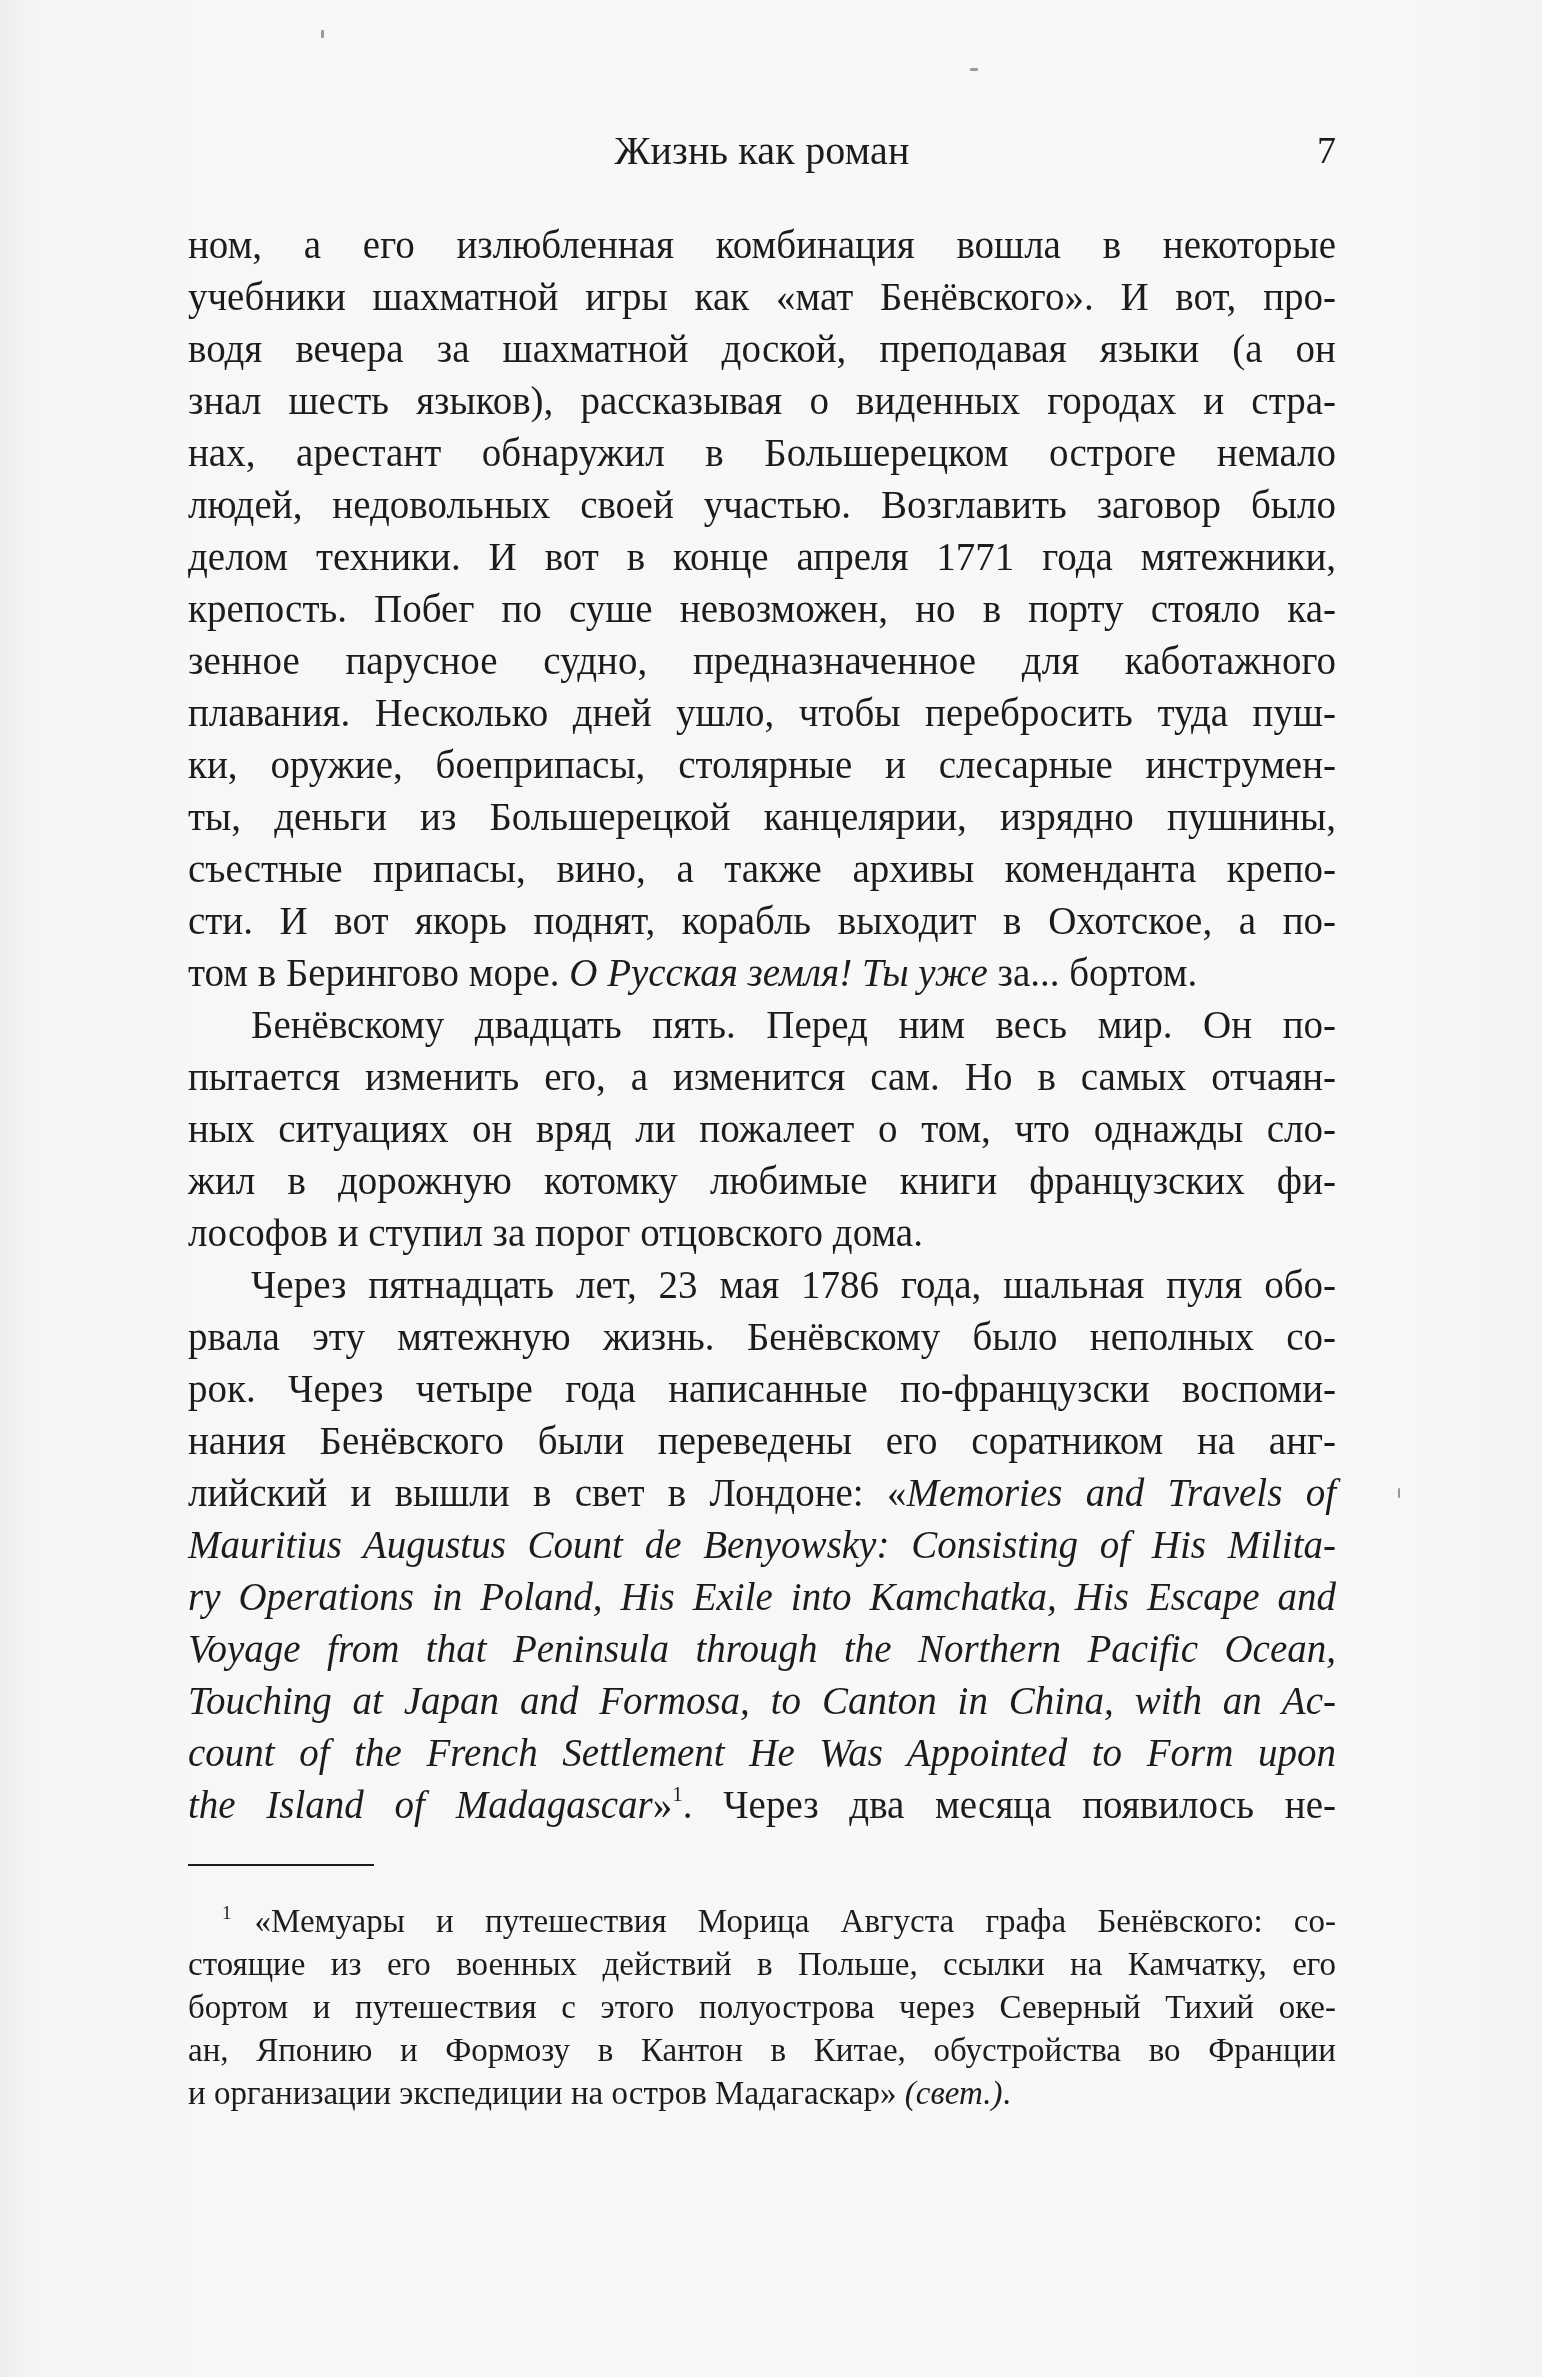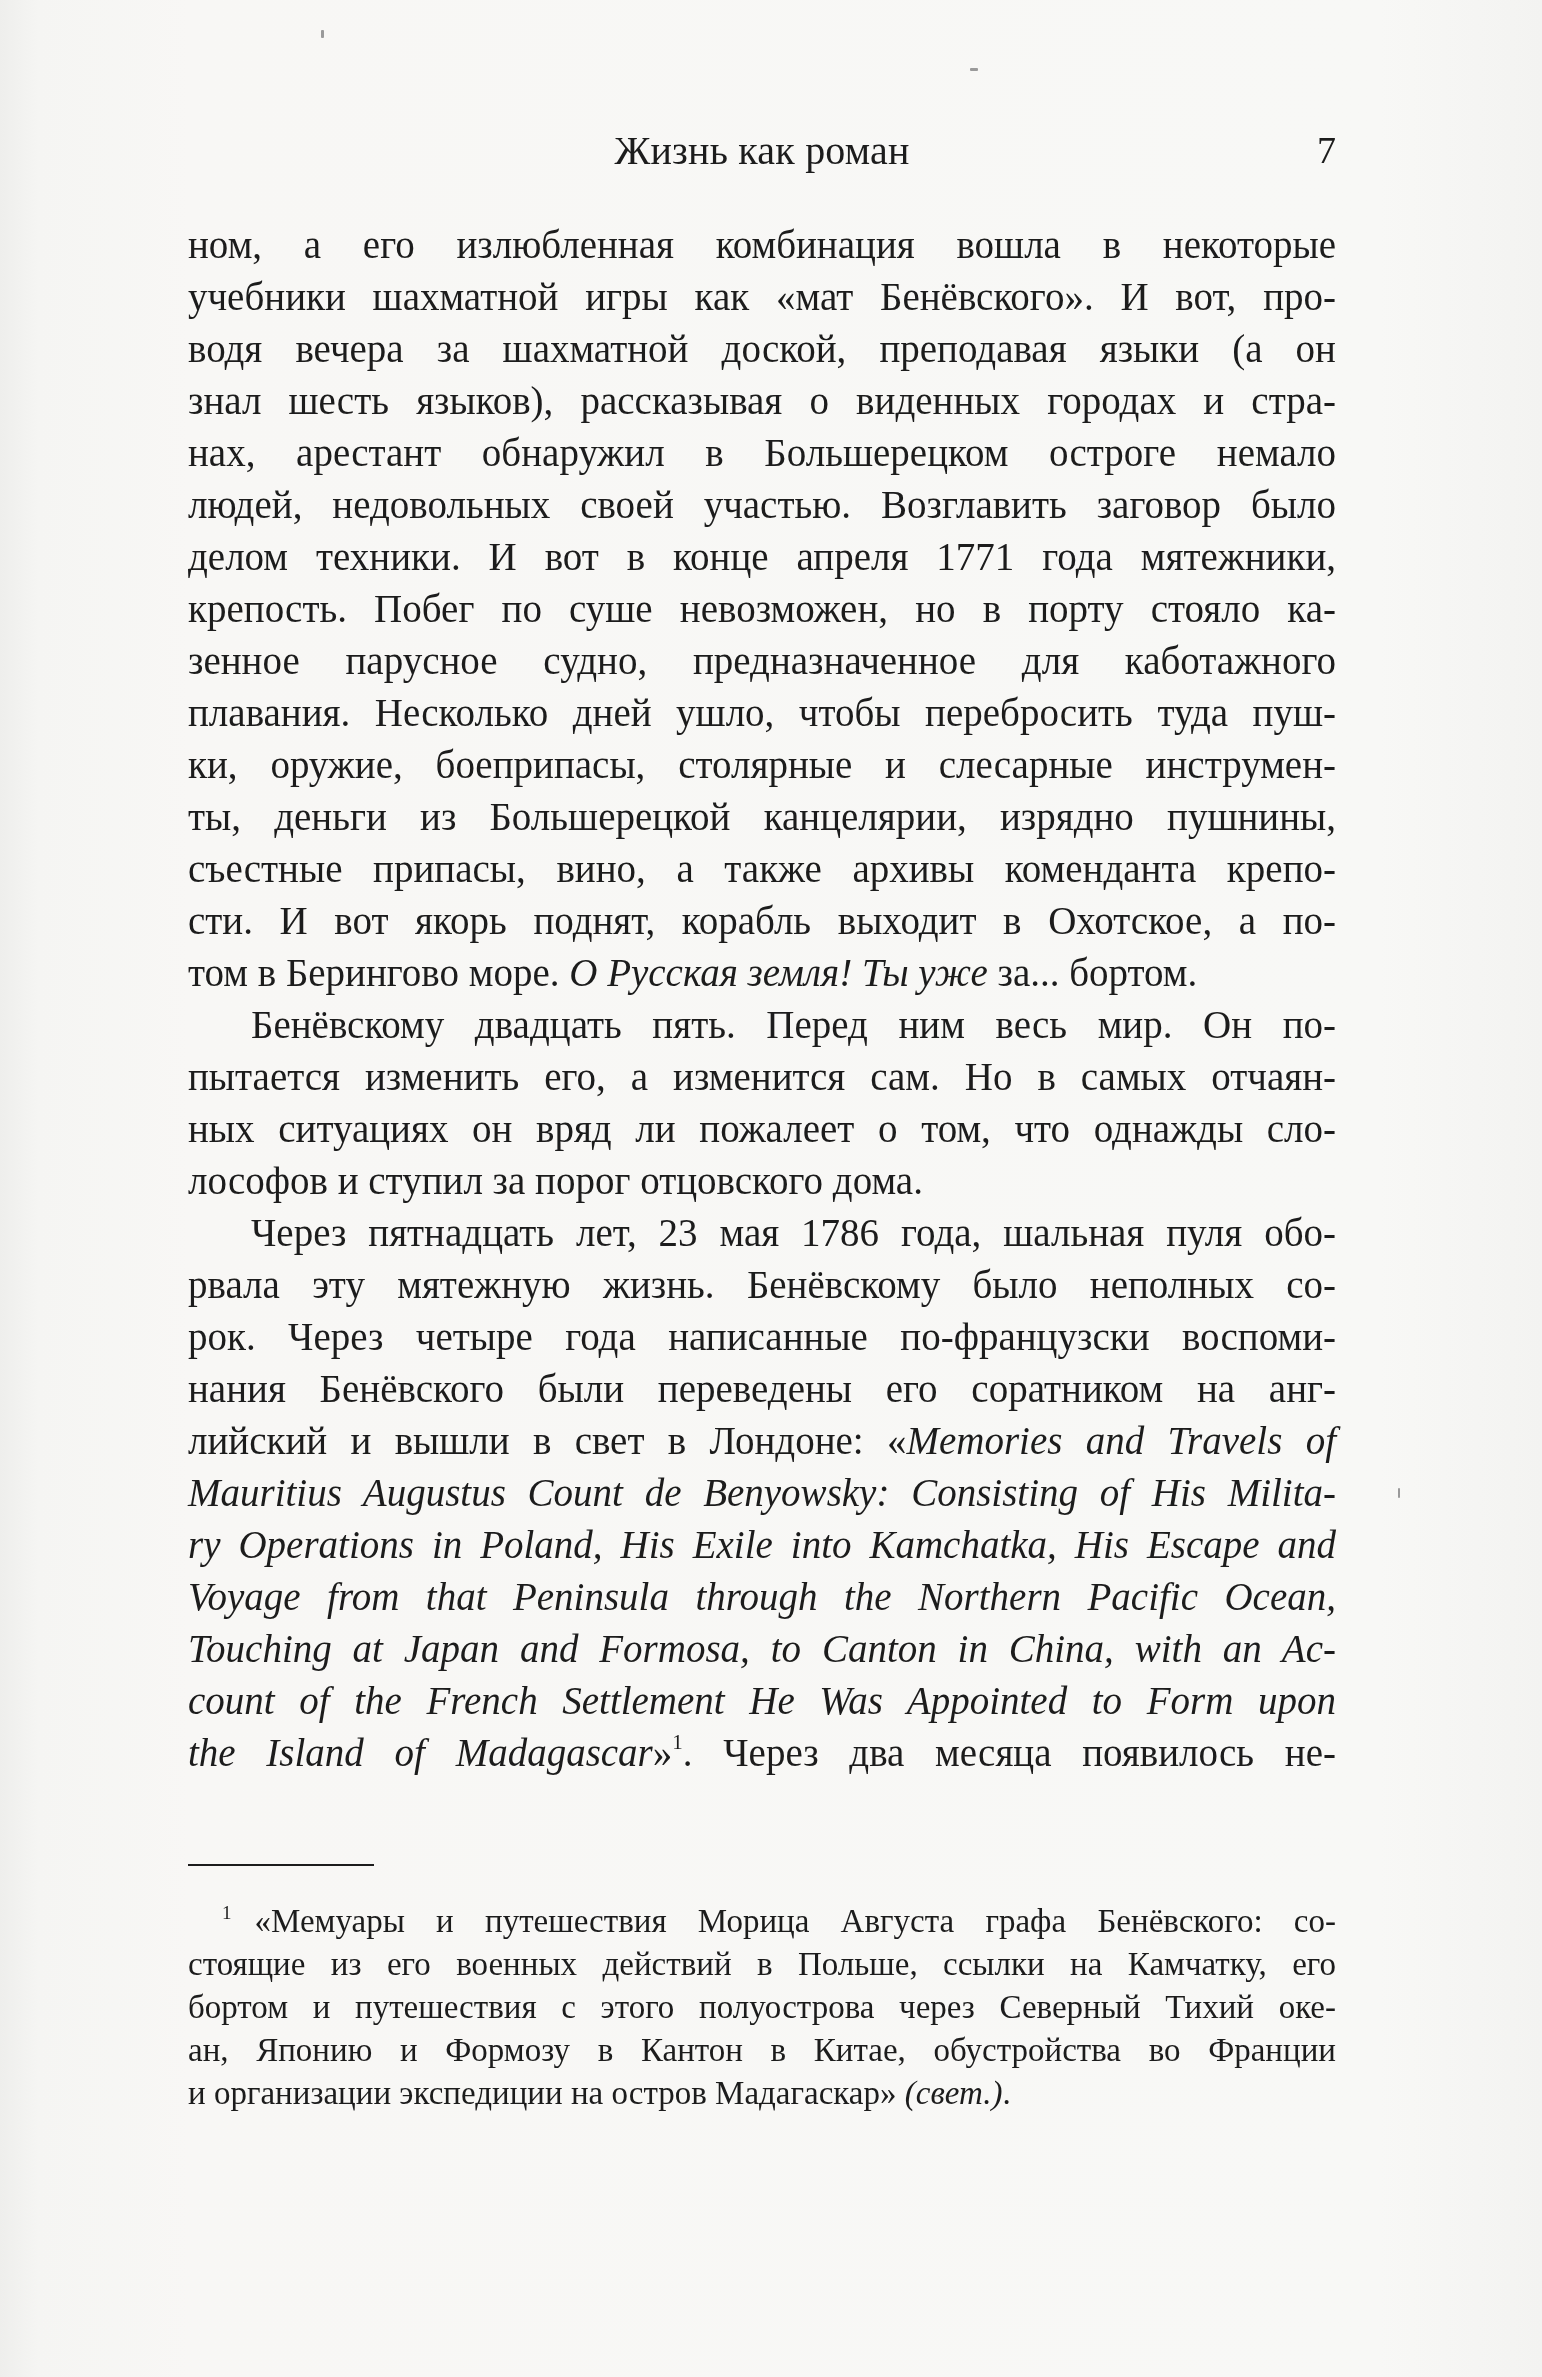--- a/index.html
+++ b/index.html
@@ -142,20 +142,21 @@
     <span class="line">плавания. Несколько дней ушло, чтобы перебросить туда пуш-</span>
     <span class="line">ки, оружие, боеприпасы, столярные и слесарные инструмен-</span>
     <span class="line">ты, деньги из Большерецкой канцелярии, изрядно пушнины,</span>
     <span class="line">съестные припасы, вино, а также архивы коменданта крепо-</span>
     <span class="line">сти. И вот якорь поднят, корабль выходит в Охотское, а по-</span>
     <span class="line last"><span>том в Берингово море. </span><i>О Русская земля! Ты уже</i><span> за... бортом.</span></span>
 
     <span class="line indent">Бенёвскому двадцать пять. Перед ним весь мир. Он по-</span>
     <span class="line">пытается изменить его, а изменится сам. Но в самых отчаян-</span>
     <span class="line">ных ситуациях он вряд ли пожалеет о том, что однажды сло-</span>
+    <span class="line">жил в дорожную котомку любимые книги французских фи-</span>
     <span class="line last">лософов и ступил за порог отцовского дома.</span>
 
     <span class="line indent">Через пятнадцать лет, 23 мая 1786 года, шальная пуля обо-</span>
     <span class="line">рвала эту мятежную жизнь. Бенёвскому было неполных со-</span>
     <span class="line">рок. Через четыре года написанные по-французски воспоми-</span>
     <span class="line">нания Бенёвского были переведены его соратником на анг-</span>
     <span class="line"><span>лийский и вышли в свет в Лондоне: «</span><i>Memories and Travels of</i></span>
     <span class="line"><i>Mauritius Augustus Count de Benyowsky: Consisting of His Milita-</i></span>
     <span class="line"><i>ry Operations in Poland, His Exile into Kamchatka, His Escape and</i></span>
     <span class="line"><i>Voyage from that Peninsula through the Northern Pacific Ocean,</i></span>

